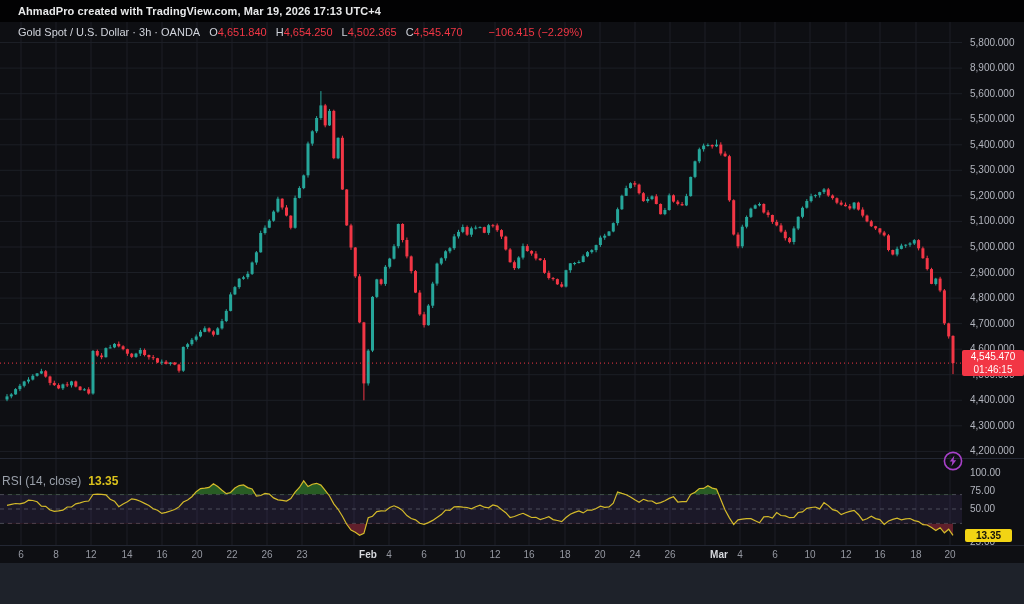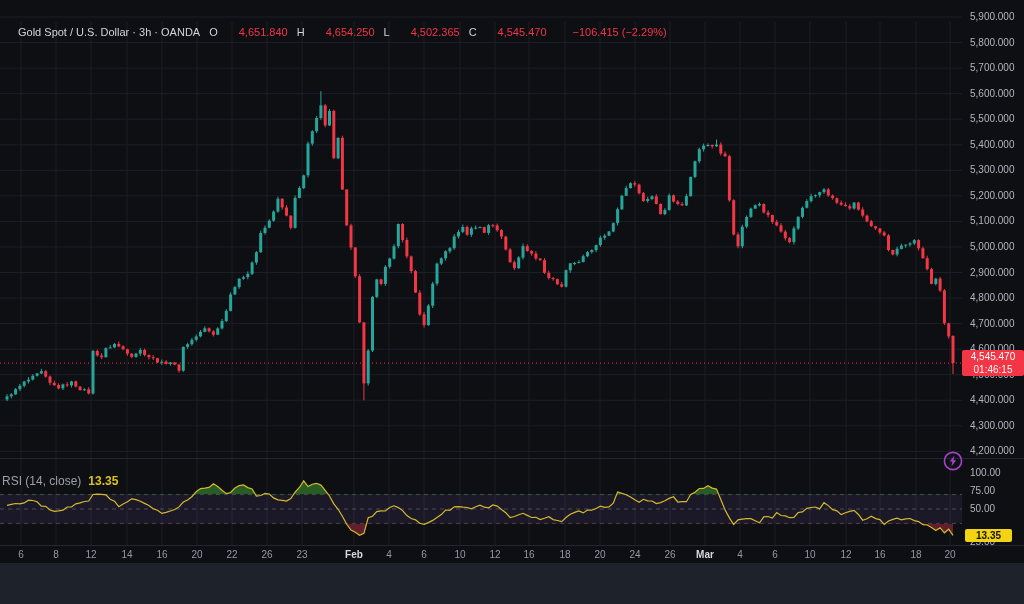--- a/index.html
+++ b/index.html
@@ -4,39 +4,42 @@
 <style>
   html,body{margin:0;padding:0;background:#000;}
   #app{position:relative;width:1024px;height:604px;overflow:hidden;background:#0e0f13;
        font-family:"Liberation Sans","DejaVu Sans",sans-serif;-webkit-font-smoothing:antialiased;}
   #topbar{position:absolute;left:0;top:0;width:1024px;height:22px;background:#020203;z-index:6;}
   #topbar span{position:absolute;left:18px;top:5px;font-size:11px;font-weight:bold;color:#e8e9ea;letter-spacing:.1px;}
   #cv{position:absolute;left:0;top:0;z-index:1;}
   .legend{position:absolute;left:18px;top:26px;z-index:5;font-size:11px;color:#d1d4dc;white-space:nowrap;}
   .legend .grp{margin-left:9px;}
   .legend .k{color:#cfd2da;}
-  .legend .v{color:#f23645;margin-left:21px;}
+  .legend .v{color:#f23645;}
   .legend .chg{color:#f23645;margin-left:26px;}
   .rsi-legend{position:absolute;left:2px;top:474px;z-index:5;font-size:12px;color:#9aa0aa;white-space:nowrap;}
   .rsi-legend .val{color:#dcc31c;margin-left:7px;font-weight:bold;}
   .tick{position:absolute;left:970px;font-size:10px;color:#b2b5be;z-index:3;}
   .tlabel{position:absolute;top:549px;font-size:10px;color:#9598a1;transform:translateX(-50%);z-index:3;}
-  .tlabel.major{color:#d6d8dd;font-weight:bold;}
+  .tlabel.major{color:#d6d8dd;font-weight:bold;margin-left:14px;}
   #pricetag{position:absolute;left:962px;top:350px;width:62px;height:26px;z-index:5;border-radius:2px;
             color:#fff;font-size:10px;line-height:13px;text-align:center;}
   #pricetag .cd{opacity:.95;}
   #rsitag{position:absolute;left:965px;top:529px;width:47px;height:13px;z-index:5;border-radius:2px;
           color:#15130a;font-size:10px;line-height:13px;text-align:center;font-weight:bold;}
   #boost{position:absolute;left:941px;top:449px;width:24px;height:24px;z-index:5;cursor:pointer;}
   #bottombar{position:absolute;left:0;top:563px;width:1024px;height:41px;background:#1e222a;z-index:6;}
 </style>
 </head>
 <body>
 
 <div id="app">
+  <div id="topbar">
+    <span>AhmadPro created with TradingView.com, Mar 19, 2026 17:13 UTC+4</span>
+  </div>
 
   <svg id="cv" width="1024" height="604">
       <g>
         <line x1="21" y1="22" x2="21" y2="545" stroke="#1c1f26" stroke-width="1"></line>
         <line x1="56" y1="22" x2="56" y2="545" stroke="#1c1f26" stroke-width="1"></line>
         <line x1="91" y1="22" x2="91" y2="545" stroke="#1c1f26" stroke-width="1"></line>
         <line x1="127" y1="22" x2="127" y2="545" stroke="#1c1f26" stroke-width="1"></line>
         <line x1="162" y1="22" x2="162" y2="545" stroke="#1c1f26" stroke-width="1"></line>
         <line x1="197" y1="22" x2="197" y2="545" stroke="#1c1f26" stroke-width="1"></line>
         <line x1="232" y1="22" x2="232" y2="545" stroke="#1c1f26" stroke-width="1"></line>
@@ -547,21 +550,21 @@
     <span>Gold Spot / U.S. Dollar · 3h · OANDA</span><span id="ohlc-slot"><span class="grp"><span class="k">O</span><span class="v">4,651.840</span></span><span class="grp"><span class="k">H</span><span class="v">4,654.250</span></span><span class="grp"><span class="k">L</span><span class="v">4,502.365</span></span><span class="grp"><span class="k">C</span><span class="v">4,545.470</span></span></span><span class="chg">−106.415 (−2.29%)</span>
   </div>
 
   <div class="rsi-legend">
     <span>RSI (14, close)</span><span class="val">13.35</span>
   </div>
 
   <div id="price-ticks">
       <div class="tick" style="top:11.0px">5,900.000</div>
       <div class="tick" style="top:36.5px">5,800.000</div>
-      <div class="tick" style="top:62.1px">5,700.000</div>
+      <div class="tick" style="top:62.1px">8,900.000</div>
       <div class="tick" style="top:87.7px">5,600.000</div>
       <div class="tick" style="top:113.2px">5,500.000</div>
       <div class="tick" style="top:138.8px">5,400.000</div>
       <div class="tick" style="top:164.3px">5,300.000</div>
       <div class="tick" style="top:189.8px">5,200.000</div>
       <div class="tick" style="top:215.4px">5,100.000</div>
       <div class="tick" style="top:241.0px">5,000.000</div>
       <div class="tick" style="top:266.5px">2,900.000</div>
       <div class="tick" style="top:292.1px">4,800.000</div>
       <div class="tick" style="top:317.6px">4,700.000</div>

